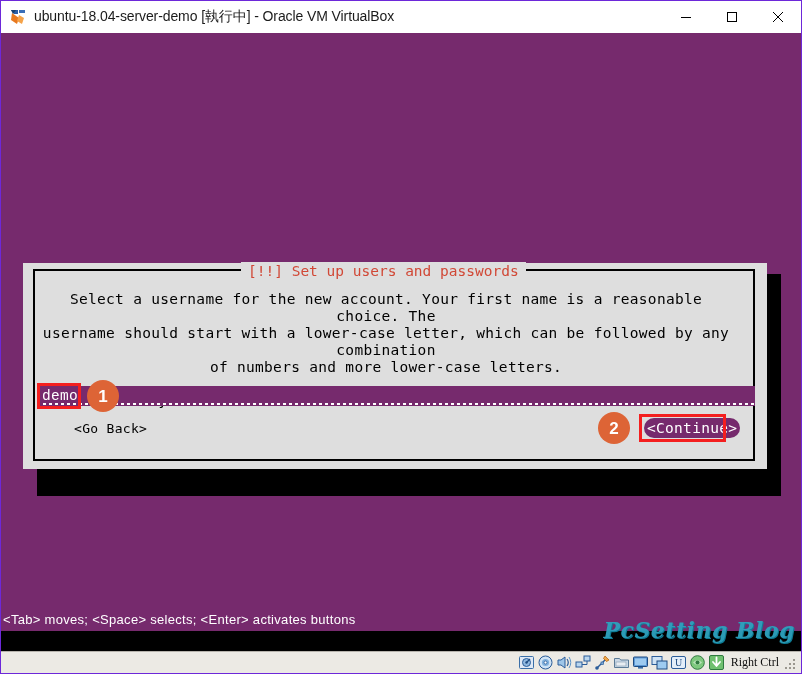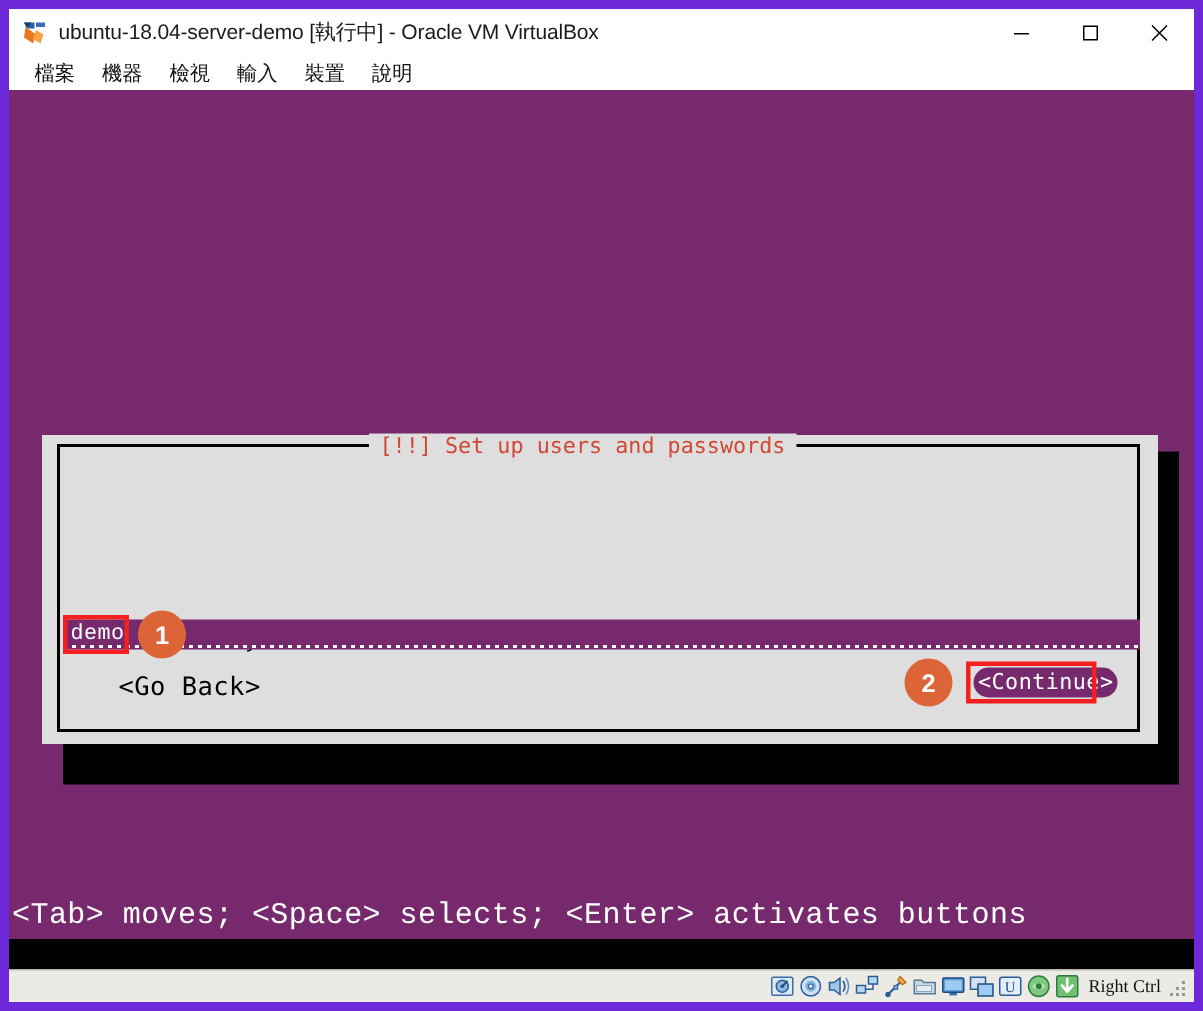--- a/index.html
+++ b/index.html
@@ -14,21 +14,21 @@
     overflow: hidden;
   }
 
   
   #vbox-window {
     position: absolute;
     left: 0; top: 0;
     width: 802px;
     height: 674px;
     box-sizing: border-box;
-    border: 6px solid #6d28d9;
+    border: 1px solid #6d28d9;
     background: #fde047;
     display: flex;
     flex-direction: column;
   }
 
   
   #title-bar {
     height: 32px;
     display: flex;
     align-items: center;
@@ -206,21 +206,21 @@
     box-sizing: border-box;
     background: transparent;
   }
 
   
   #go-back {
     position: absolute;
     left: 73px;
     top: 388px;
     color: #000;
-    font-size: 17px;
+    font-size: 13px;
     font-family: "DejaVu Sans Mono", monospace;
     letter-spacing: 0.3px;
     white-space: nowrap;
   }
 
   
   #continue-btn {
     position: absolute;
     left: 643px;
     top: 385px;
@@ -271,22 +271,22 @@
     height: 22px;
     background: #000000;
   }
 
   
   #vm-hint {
     position: absolute;
     left: 2px;
     bottom: 24px;
     color: #ffffff;
-    font-size: 20px;
-    font-family: Liberation Mono, monospace;
+    font-size: 13px;
+    font-family: Liberation Sans, sans-serif;
     letter-spacing: 0.3px;
     white-space: nowrap;
   }
   
   #vm-bottom-black {
     position: absolute;
     left: 0;
     bottom: 0;
     width: 100%;
     height: 20px;
@@ -378,39 +378,34 @@
         </svg>
       </div>
       <div class="wc-btn">
         <svg width="12" height="12" viewBox="0 0 12 12">
           <path d="M1 1 L11 11 M11 1 L1 11" stroke="#000" stroke-width="1" fill="none"></path>
         </svg>
       </div>
     </div>
   </div>
 
-  <div id="menu-bar">
-    <div class="menu-item">檔案</div>
-    <div class="menu-item">機器</div>
-    <div class="menu-item">檢視</div>
-    <div class="menu-item">輸入</div>
-    <div class="menu-item">裝置</div>
-    <div class="menu-item">說明</div>
-  </div>
 
   <div id="vm-screen">
 
     <div id="dialog-shadow"></div>
 
     <div id="dialog">
       <div id="dialog-inner"></div>
     </div>
 
     <div id="dialog-title">[!!] Set up users and passwords</div>
 
+    <div id="dialog-body">Select a username for the new account. Your first name is a reasonable choice. The
+username should start with a lower-case letter, which can be followed by any combination
+of numbers and more lower-case letters.</div>
 
     <div id="field-label">Username for your account:</div>
 
     <div id="input-row"></div>
     <div id="input-underline"></div>
     <div id="input-value">demo</div>
     <div id="input-highlight"></div>
 
     <div class="badge" id="badge-1">1</div>
 
@@ -420,20 +415,21 @@
     <div id="continue-highlight"></div>
 
     <div class="badge" id="badge-2">2</div>
 
     <div id="black-strip"></div>
 
     <div id="vm-hint">&lt;Tab&gt; moves; &lt;Space&gt; selects; &lt;Enter&gt; activates buttons</div>
 
     <div id="vm-bottom-black"></div>
 
+    <div id="watermark">PcSetting Blog</div>
   </div>
 
   <div id="status-bar">
 
     <div class="status-icon">
       <svg width="17" height="17" viewBox="0 0 17 17">
         <rect x="1.5" y="2.5" width="14" height="12" rx="1" fill="#dfe9f5" stroke="#3a6fa8" stroke-width="1"></rect>
         <circle cx="8.5" cy="8.5" r="4" fill="#8fb8e0" stroke="#2b5d99" stroke-width="1"></circle>
         <circle cx="8.5" cy="8.5" r="1.2" fill="#1e4b80"></circle>
         <path d="M8.5 8.5 L12 5" stroke="#1e4b80" stroke-width="1.2"></path>

